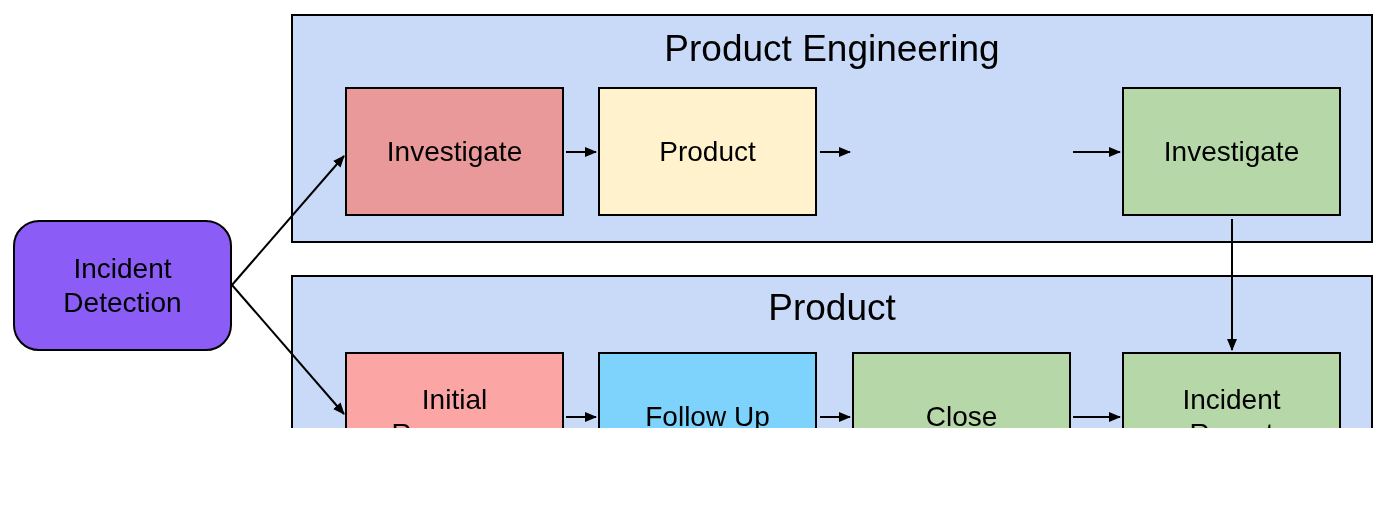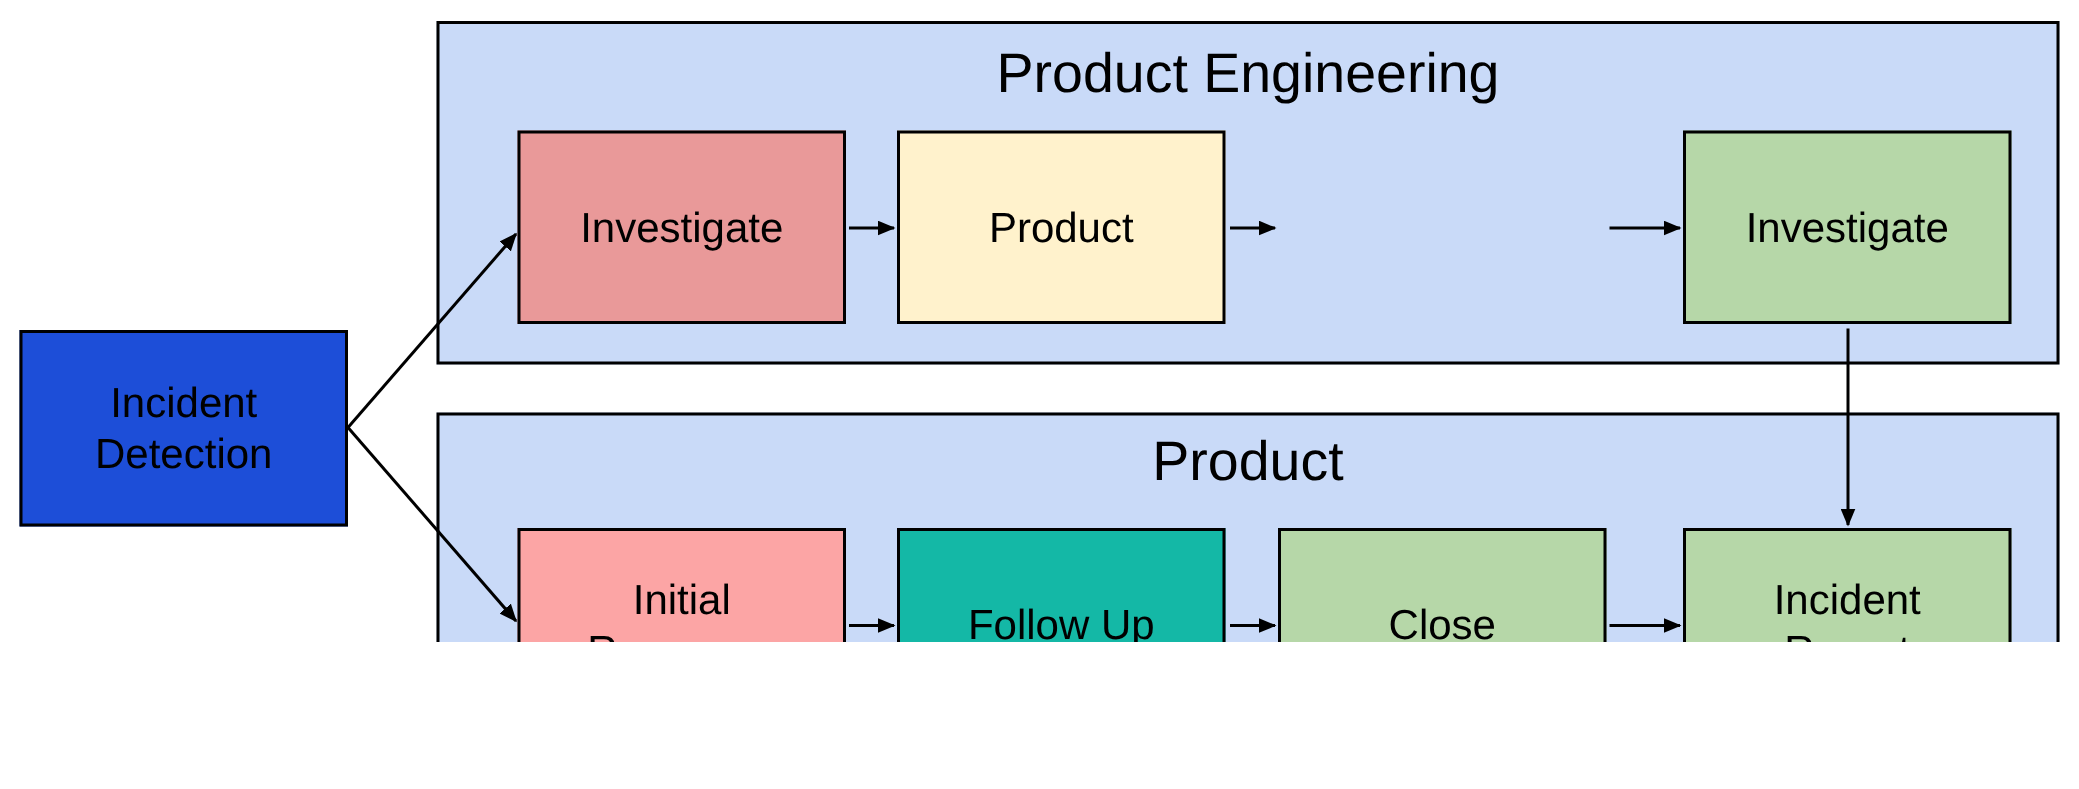--- a/index.html
+++ b/index.html
@@ -93,32 +93,32 @@
     <div class="node" id="n-postmortem" style="background-color: rgb(182, 215, 168);">
       <span class="node-label">Investigate</span>
     </div>
   </div>
 
   <div class="lane" id="lane2" style="background-color: rgb(201, 218, 248);">
     <div class="lane-title">Product</div>
     <div class="node" id="n-initial" style="background-color: #fca5a5;">
       <span class="node-label">Initial Response</span>
     </div>
-    <div class="node" id="n-followup" style="background-color: #14b8a6;">
+    <div class="node" id="n-followup" style="background-color: #7dd3fc;">
       <span class="node-label">Follow Up</span>
     </div>
     <div class="node" id="n-close" style="background-color: rgb(182, 215, 168);">
       <span class="node-label">Close</span>
     </div>
     <div class="node" id="n-report" style="background-color: rgb(182, 215, 168);">
       <span class="node-label">Incident Report</span>
     </div>
   </div>
 
-  <div class="node" id="src" style="background-color: #1d4ed8;">
+  <div class="node" id="src" style="background-color: #8b5cf6; border-radius: 26px;">
     <span class="node-label">Incident Detection</span>
   </div>
 
   <svg class="arrows" viewBox="0 0 1386 526" xmlns="http://www.w3.org/2000/svg">
     <defs>
       <marker id="ah" viewBox="0 0 12 10" refX="11" refY="5" markerWidth="12" markerHeight="10" orient="auto" markerUnits="userSpaceOnUse">
         <path d="M0,0 L12,5 L0,10 Z" fill="#000000"></path>
       </marker>
     </defs>
     <line x1="232" y1="285" x2="344" y2="156" marker-end="url(#ah)"></line>

